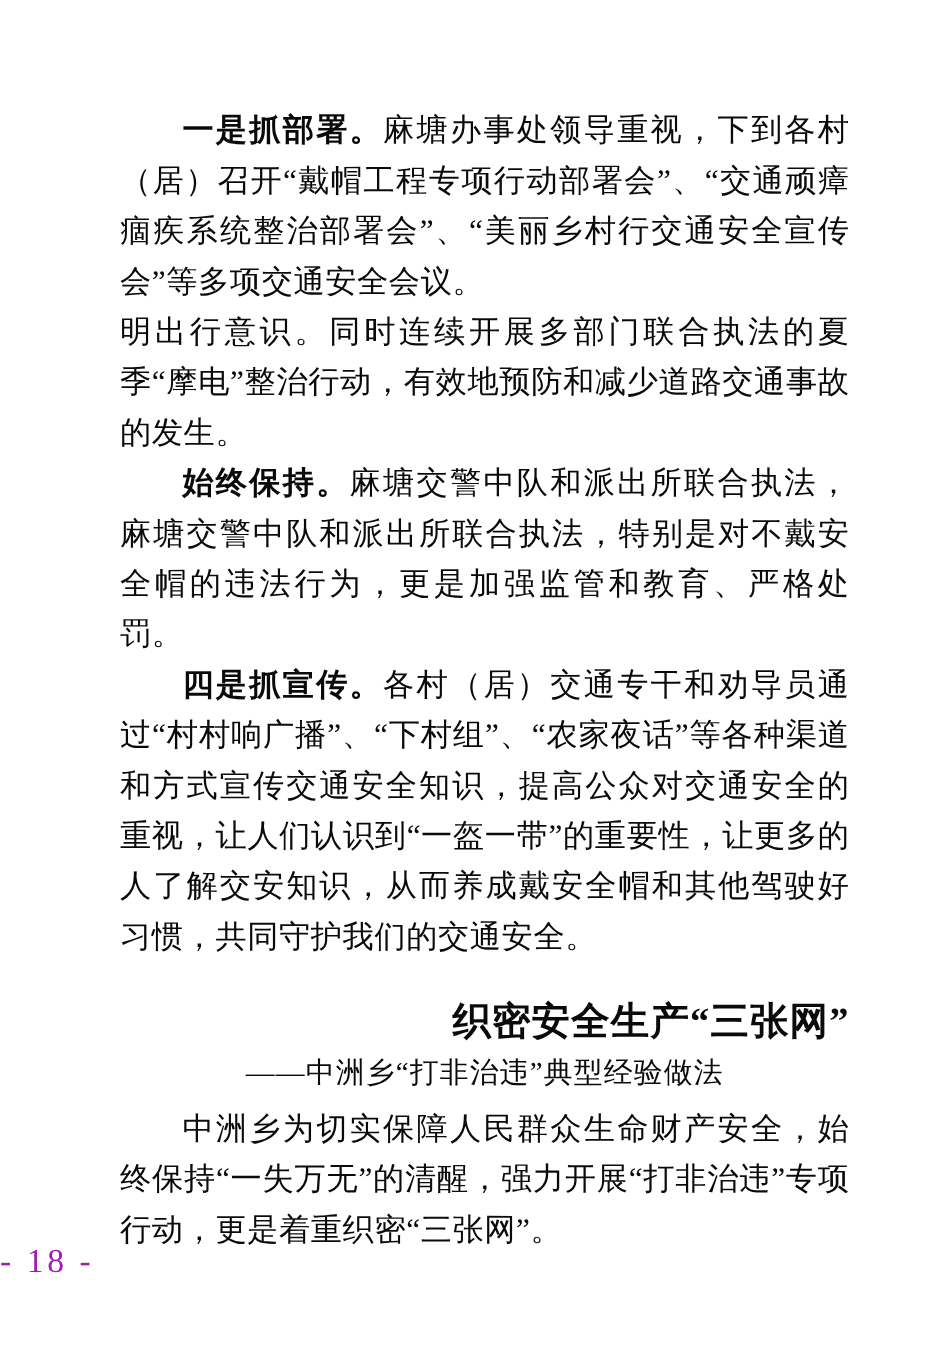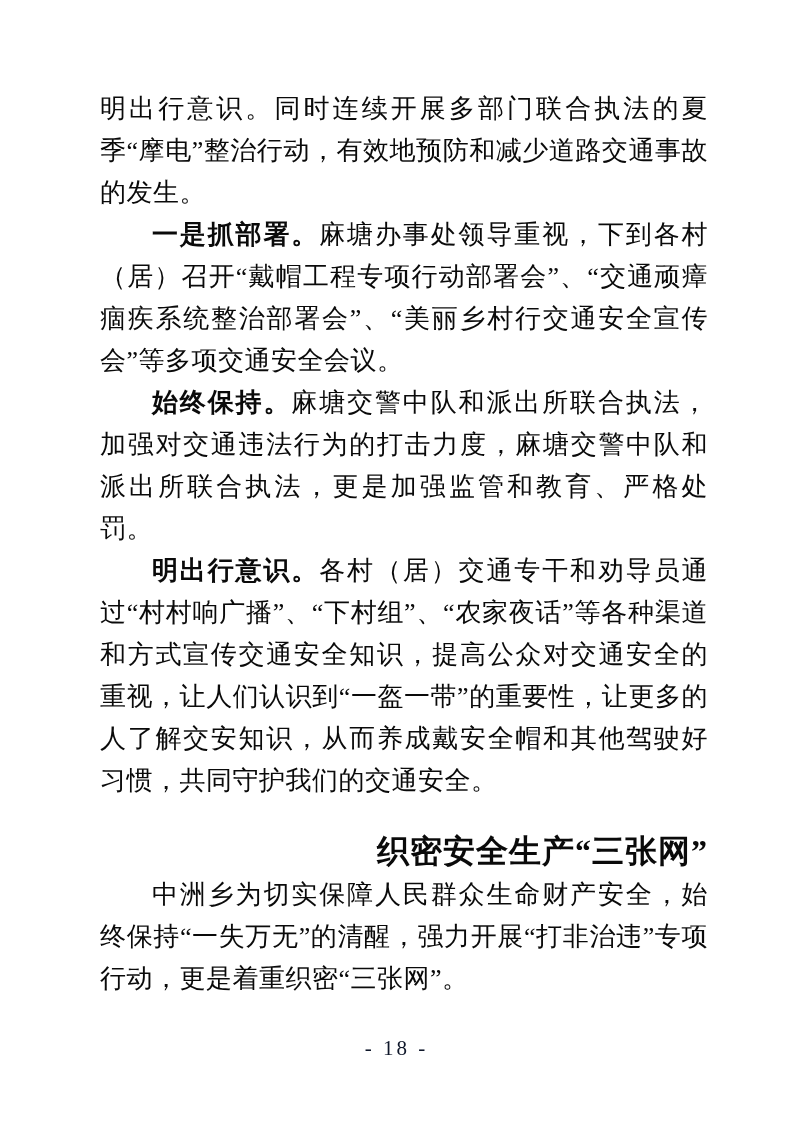--- a/index.html
+++ b/index.html
@@ -51,44 +51,44 @@
     line-height: 38px;
     font-weight: normal;
     text-align: center;
     letter-spacing: 1px;
   }
   .page-number {
     position: absolute;
     left: 0;
     right: 0;
     top: 1036px;
-    text-align: center;
-    font-size: 21px;
+    font-size: 28px;
     letter-spacing: 3px;
-    color: #0f172a;
+    color: #a21caf;
   }
 </style>
 </head>
 <body>
 
 <div class="page">
   <main class="content">
 
     <section>
+      <p class="para indent"><b class="lead">一是抓部署。</b><span>麻塘办事处领导重视，下到各村（居）召开“戴帽工程专项行动部署会”、“交通顽瘴痼疾系统整治部署会”、“美丽乡村行交通安全宣传会”等多项交通安全会议。</span></p>
+
       <p class="para"><b class="lead"></b><span>明出行意识。同时连续开展多部门联合执法的夏季“摩电”整治行动，有效地预防和减少道路交通事故的发生。</span></p>
 
-      <p class="para indent"><b class="lead">一是抓部署。</b><span>麻塘办事处领导重视，下到各村（居）召开“戴帽工程专项行动部署会”、“交通顽瘴痼疾系统整治部署会”、“美丽乡村行交通安全宣传会”等多项交通安全会议。</span></p>
-
-      <p class="para indent"><b class="lead">始终保持。</b><span>麻塘交警中队和派出所联合执法，加强对交通违法行为的打击力度，麻塘交警中队和派出所联合执法，更是加强监管和教育、严格处罚。</span></p>
+      <p class="para indent"><b class="lead">始终保持。</b><span>麻塘交警中队和派出所联合执法，麻塘交警中队和派出所联合执法，特别是对不戴安全帽的违法行为，更是加强监管和教育、严格处罚。</span></p>
 
 
-      <p class="para indent"><b class="lead">明出行意识。</b><span>各村（居）交通专干和劝导员通过“村村响广播”、“下村组”、“农家夜话”等各种渠道和方式宣传交通安全知识，提高公众对交通安全的重视，让人们认识到“一盔一带”的重要性，让更多的人了解交安知识，从而养成戴安全帽和其他驾驶好习惯，共同守护我们的交通安全。</span></p>
+      <p class="para indent"><b class="lead">四是抓宣传。</b><span>各村（居）交通专干和劝导员通过“村村响广播”、“下村组”、“农家夜话”等各种渠道和方式宣传交通安全知识，提高公众对交通安全的重视，让人们认识到“一盔一带”的重要性，让更多的人了解交安知识，从而养成戴安全帽和其他驾驶好习惯，共同守护我们的交通安全。</span></p>
     </section>
 
     <h1 class="article-title">织密安全生产“三张网”</h1>
+    <p class="article-subtitle">——中洲乡“打非治违”典型经验做法</p>
 
     <section>
       <p class="para indent"><b class="lead"></b><span>中洲乡为切实保障人民群众生命财产安全，始终保持“一失万无”的清醒，强力开展“打非治违”专项行动，更是着重织密“三张网”。</span></p>
     </section>
 
   </main>
 
   <footer class="page-number">- 18 -</footer>
 </div>
 

